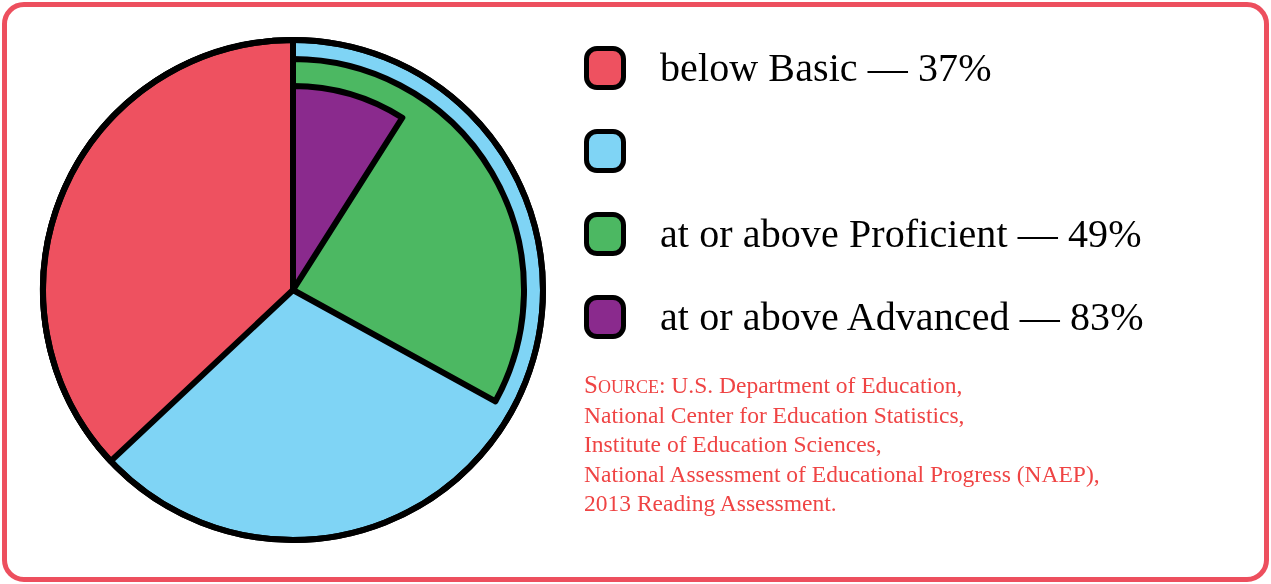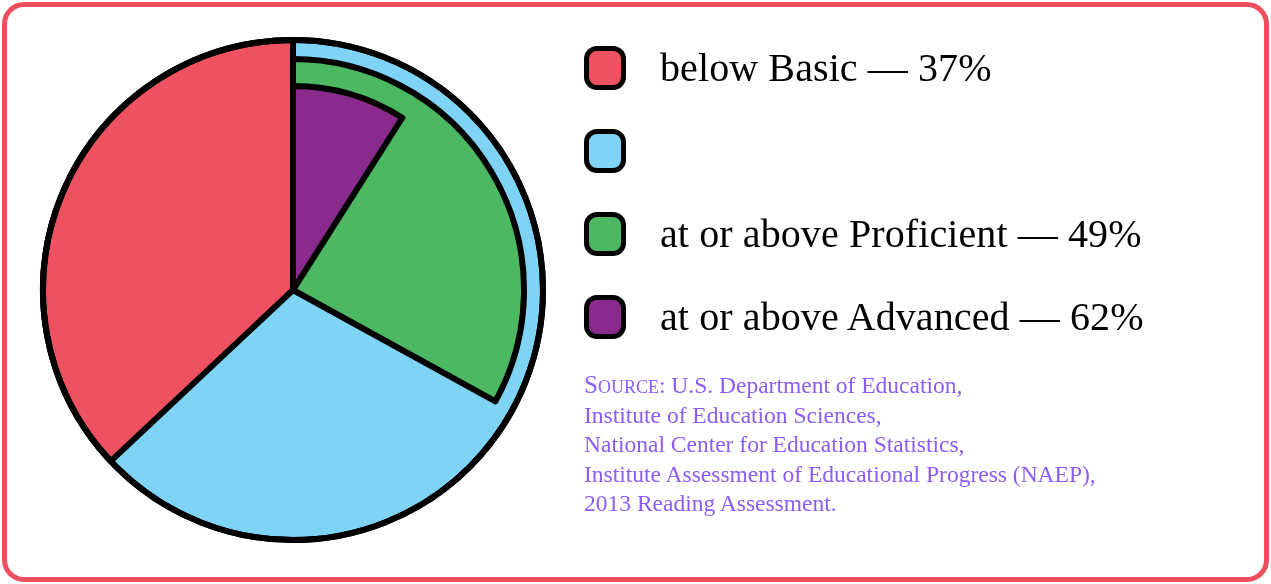--- a/index.html
+++ b/index.html
@@ -73,21 +73,21 @@
     color: #000000;
     white-space: nowrap;
     letter-spacing: 0.1px;
   }
   
   #source-block {
     margin-top: 12px;
     margin-left: 6px;
     font-size: 23.5px;
     line-height: 29.5px;
-    color: #8b5cf6;
+    color: #ef4444;
   }
   .source-line { white-space: nowrap; }
   .smallcaps {
     font-variant: small-caps;
     font-size: 25px;
   }
 </style>
 </head>
 <body>
 
@@ -116,26 +116,26 @@
       </li>
       <li class="legend-row">
         <span class="swatch" style="background: rgb(127, 212, 245);"></span>
       </li>
       <li class="legend-row">
         <span class="swatch" style="background: rgb(76, 184, 98);"></span>
         <span class="legend-label">at or above Proficient — 49%</span>
       </li>
       <li class="legend-row">
         <span class="swatch" style="background: rgb(138, 42, 141);"></span>
-        <span class="legend-label">at or above Advanced — 62%</span>
+        <span class="legend-label">at or above Advanced — 83%</span>
       </li>
     </ul>
 
     <div id="source-block">
       <div class="source-line"><span class="smallcaps">Source</span><span>: U.S. Department of Education,</span></div>
+      <div class="source-line">National Center for Education Statistics,</div>
       <div class="source-line">Institute of Education Sciences,</div>
-      <div class="source-line">National Center for Education Statistics,</div>
-      <div class="source-line">Institute Assessment of Educational Progress (NAEP),</div>
+      <div class="source-line">National Assessment of Educational Progress (NAEP),</div>
       <div class="source-line">2013 Reading Assessment.</div>
     </div>
 
   </div>
 </div>
 
 </body></html>

